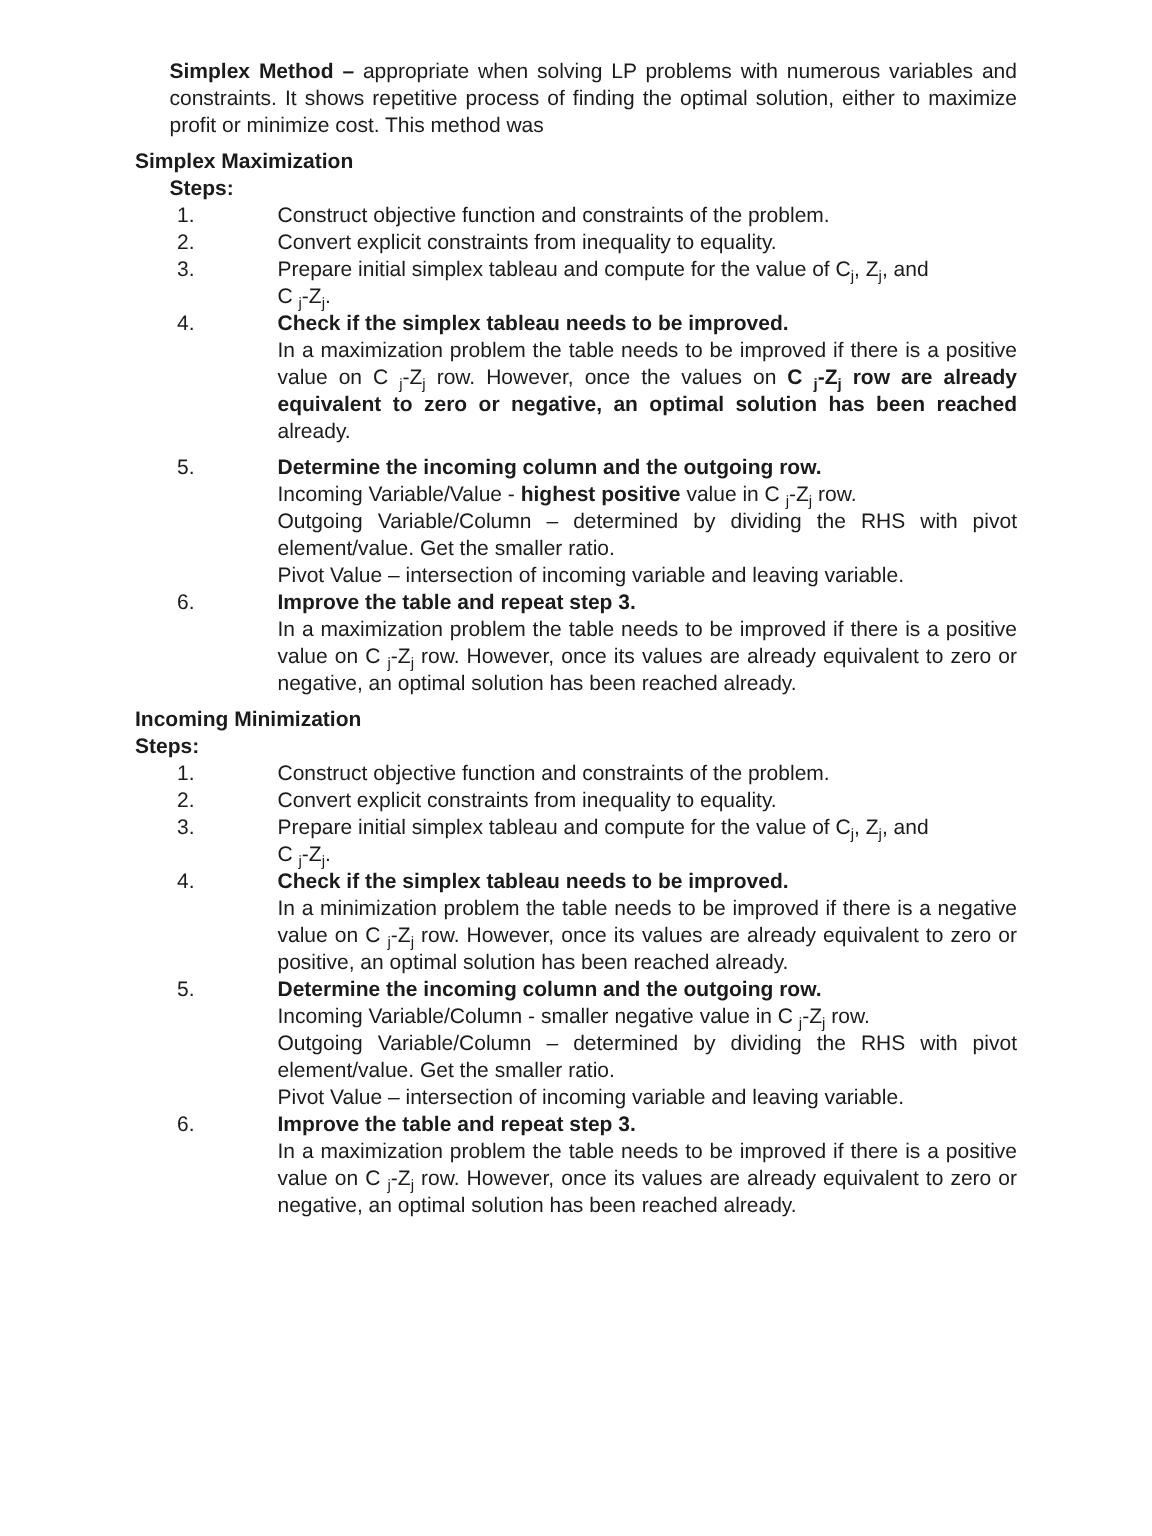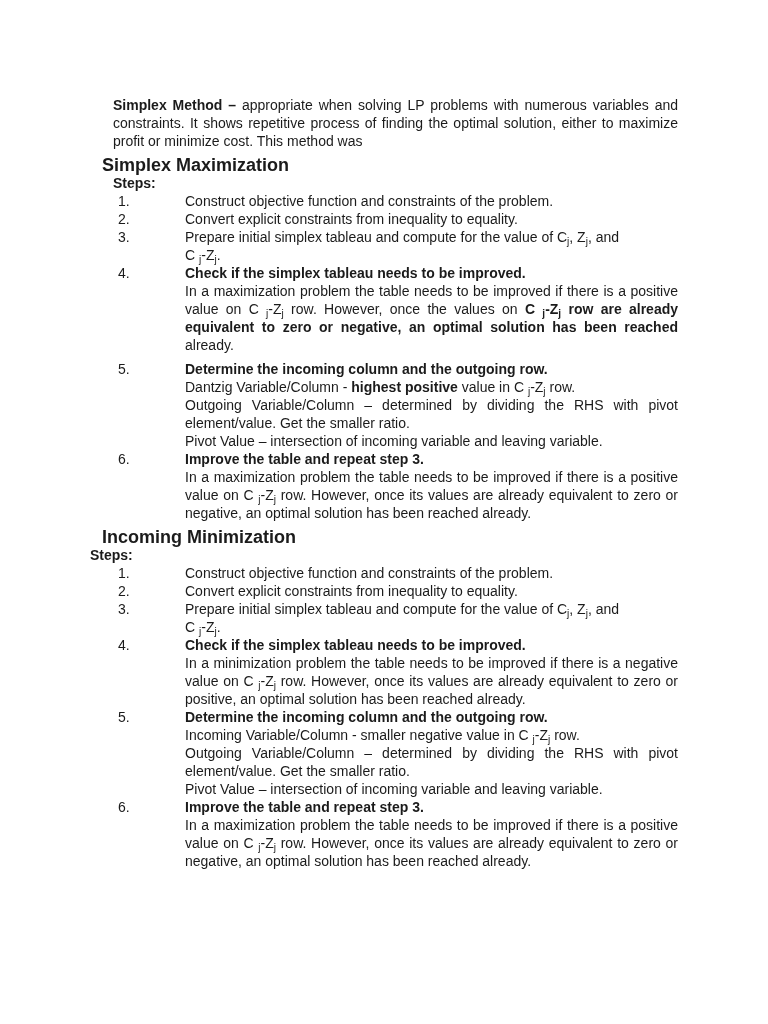--- a/index.html
+++ b/index.html
@@ -7,25 +7,25 @@
     position: relative;
     width: 768px;
     height: 1024px;
     background: #ffffff;
     overflow: hidden;
     font-family: "Liberation Sans", sans-serif;
     font-size: 14px;
     line-height: 18px;
     color: #1b1b1b;
   }
-  .doc { padding: 96px 90px 0 90px; }
+  .doc { padding: 38px 90px 0 90px; }
   .indent { margin-left: 23px; }
   p { margin: 0; }
   .just { text-align: justify; }
-  .title { font-weight: bold; font-size: 18px; margin: 6px 0 0 12px; line-height: 18px; }
+  .title { font-weight: bold; font-size: 14px; margin: 6px 0 0 0; line-height: 18px; }
   .steps-label { font-weight: bold; }
   ol.steps { list-style: none; margin: 0 0 0 28px; padding: 0; }
   ol.steps li { display: flex; }
   .num { flex: none; width: 19px; }
   .content { flex: 1; min-width: 0; margin-left: 48px; }
   .gap-after { margin-bottom: 6px; }
   .b { font-weight: bold; }
   sub {
     font-size: 10px;
     line-height: 0;
@@ -69,21 +69,21 @@
             <span class="num">4.</span>
             <div class="content">
               <p><span class="b">Check if the simplex tableau needs to be improved.</span></p>
               <p class="just"><span>In a maximization problem the table needs to be improved if there is a positive value on C </span><sub>j</sub><span>-Z</span><sub>j</sub><span> row. However, once the values on </span><span class="b">C </span><sub class="b">j</sub><span class="b">-Z</span><sub class="b">j</sub><span class="b"> row are already equivalent to zero or negative, an optimal solution has been reached</span><span> already.</span></p>
             </div>
           </li>
           <li>
             <span class="num">5.</span>
             <div class="content">
               <p><span class="b">Determine the incoming column and the outgoing row.</span></p>
-              <p class="just"><span>Dantzig Variable/Column - </span><span class="b">highest positive</span><span> value in C </span><sub>j</sub><span>-Z</span><sub>j</sub><span> row.</span></p>
+              <p class="just"><span>Incoming Variable/Value - </span><span class="b">highest positive</span><span> value in C </span><sub>j</sub><span>-Z</span><sub>j</sub><span> row.</span></p>
               <p class="just"><span>Outgoing Variable/Column – determined by dividing the RHS with pivot element/value. Get the smaller ratio.</span></p>
               <p class="just"><span>Pivot Value – intersection of incoming variable and leaving variable.</span></p>
             </div>
           </li>
           <li>
             <span class="num">6.</span>
             <div class="content">
               <p><span class="b">Improve the table and repeat step 3.</span></p>
               <p class="just"><span>In a maximization problem the table needs to be improved if there is a positive value on C </span><sub>j</sub><span>-Z</span><sub>j</sub><span> row. However, once its values are already equivalent to zero or negative, an optimal solution has been reached already.</span></p>
             </div>

